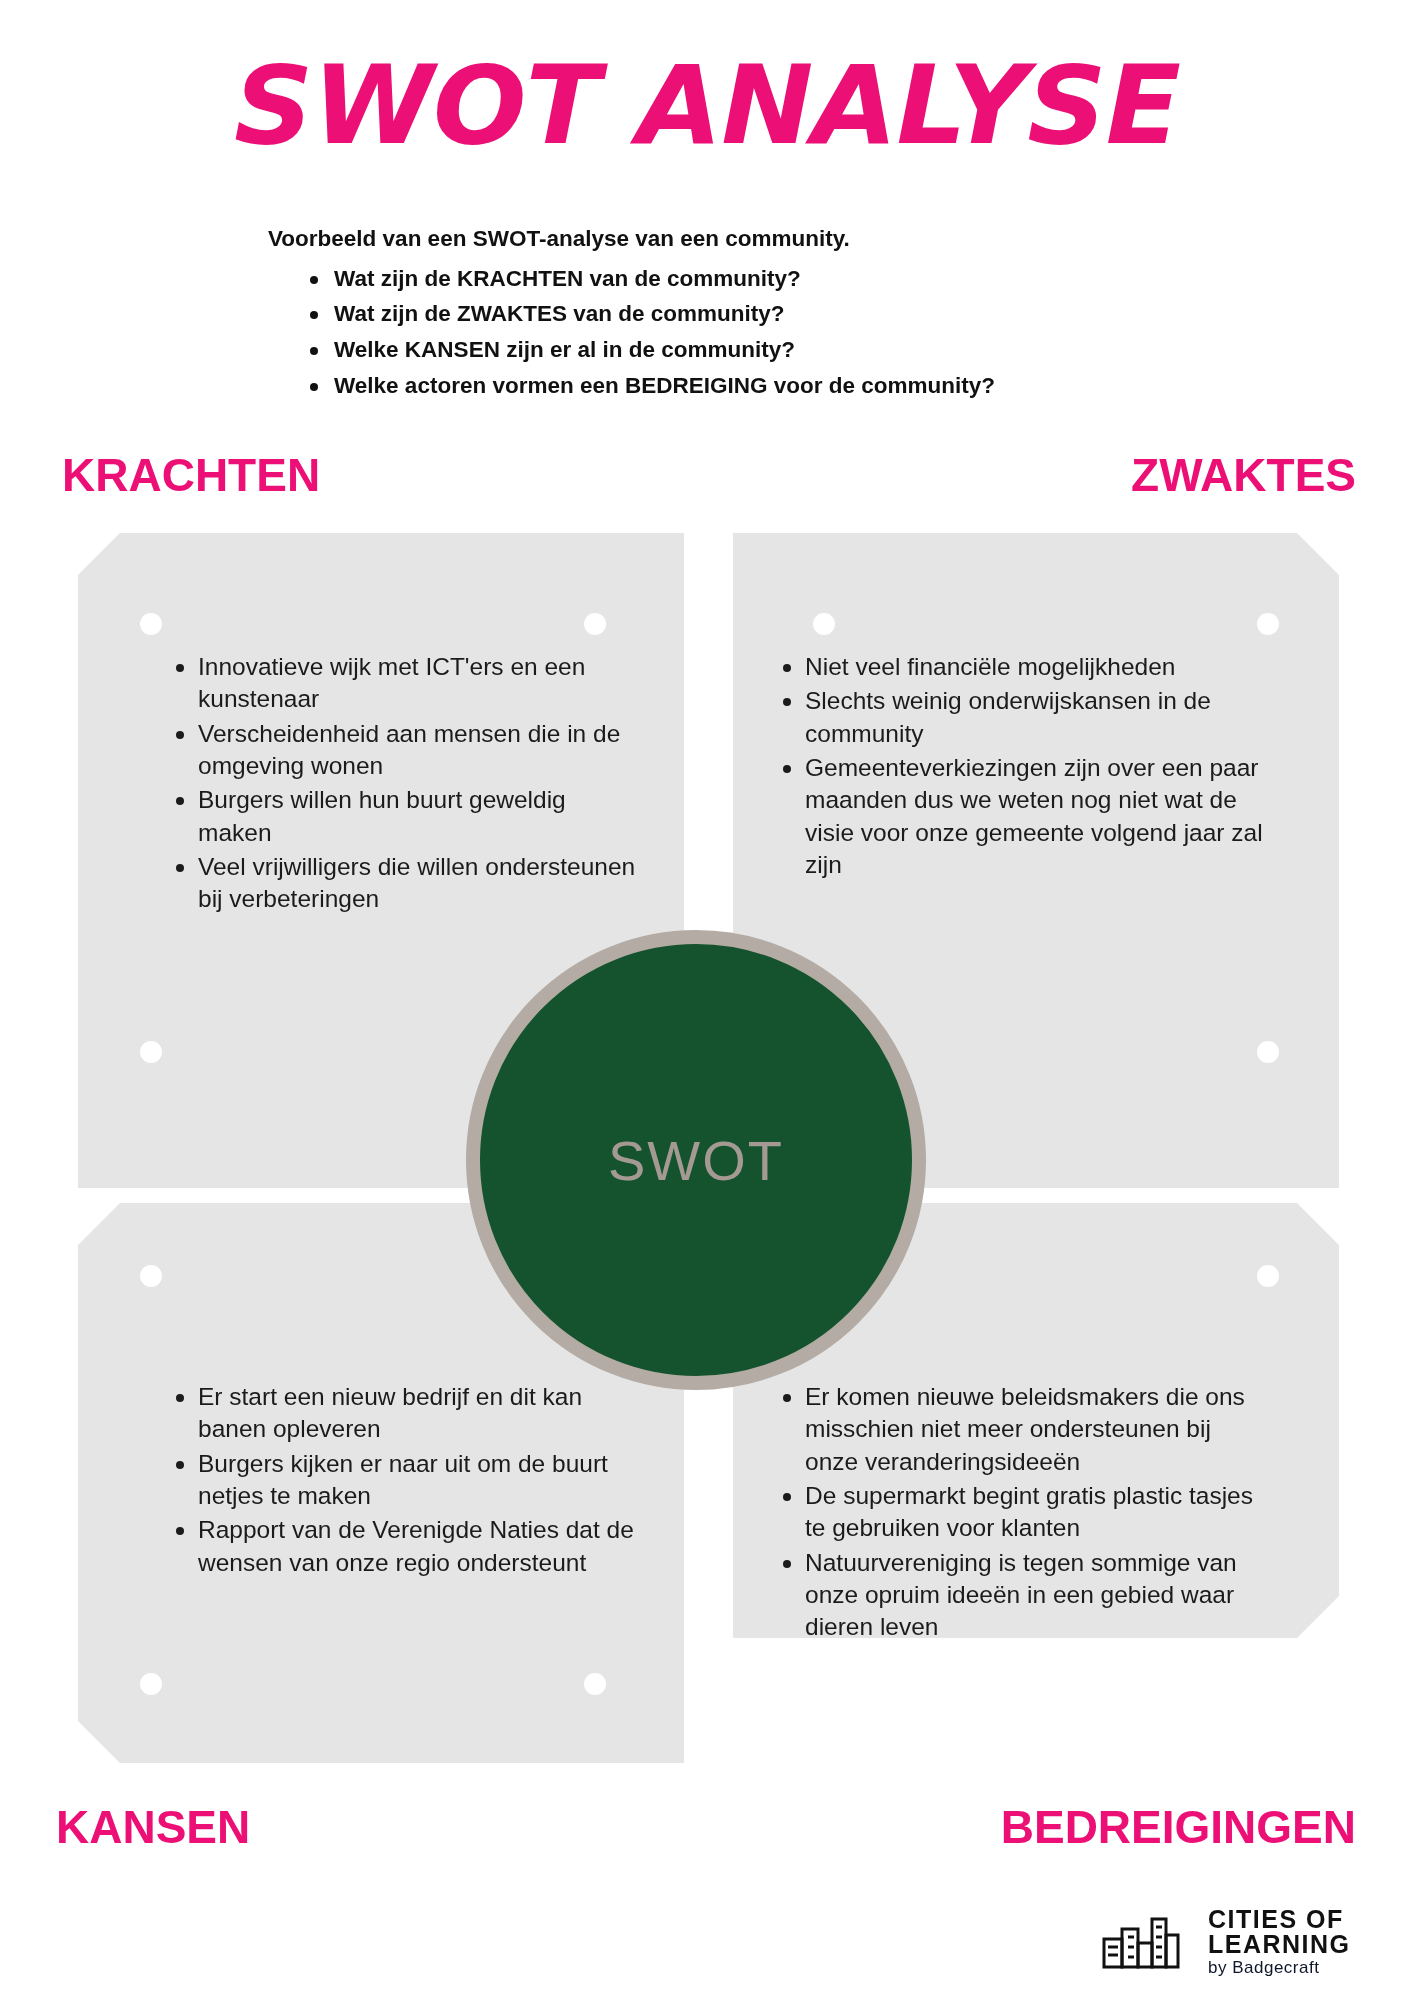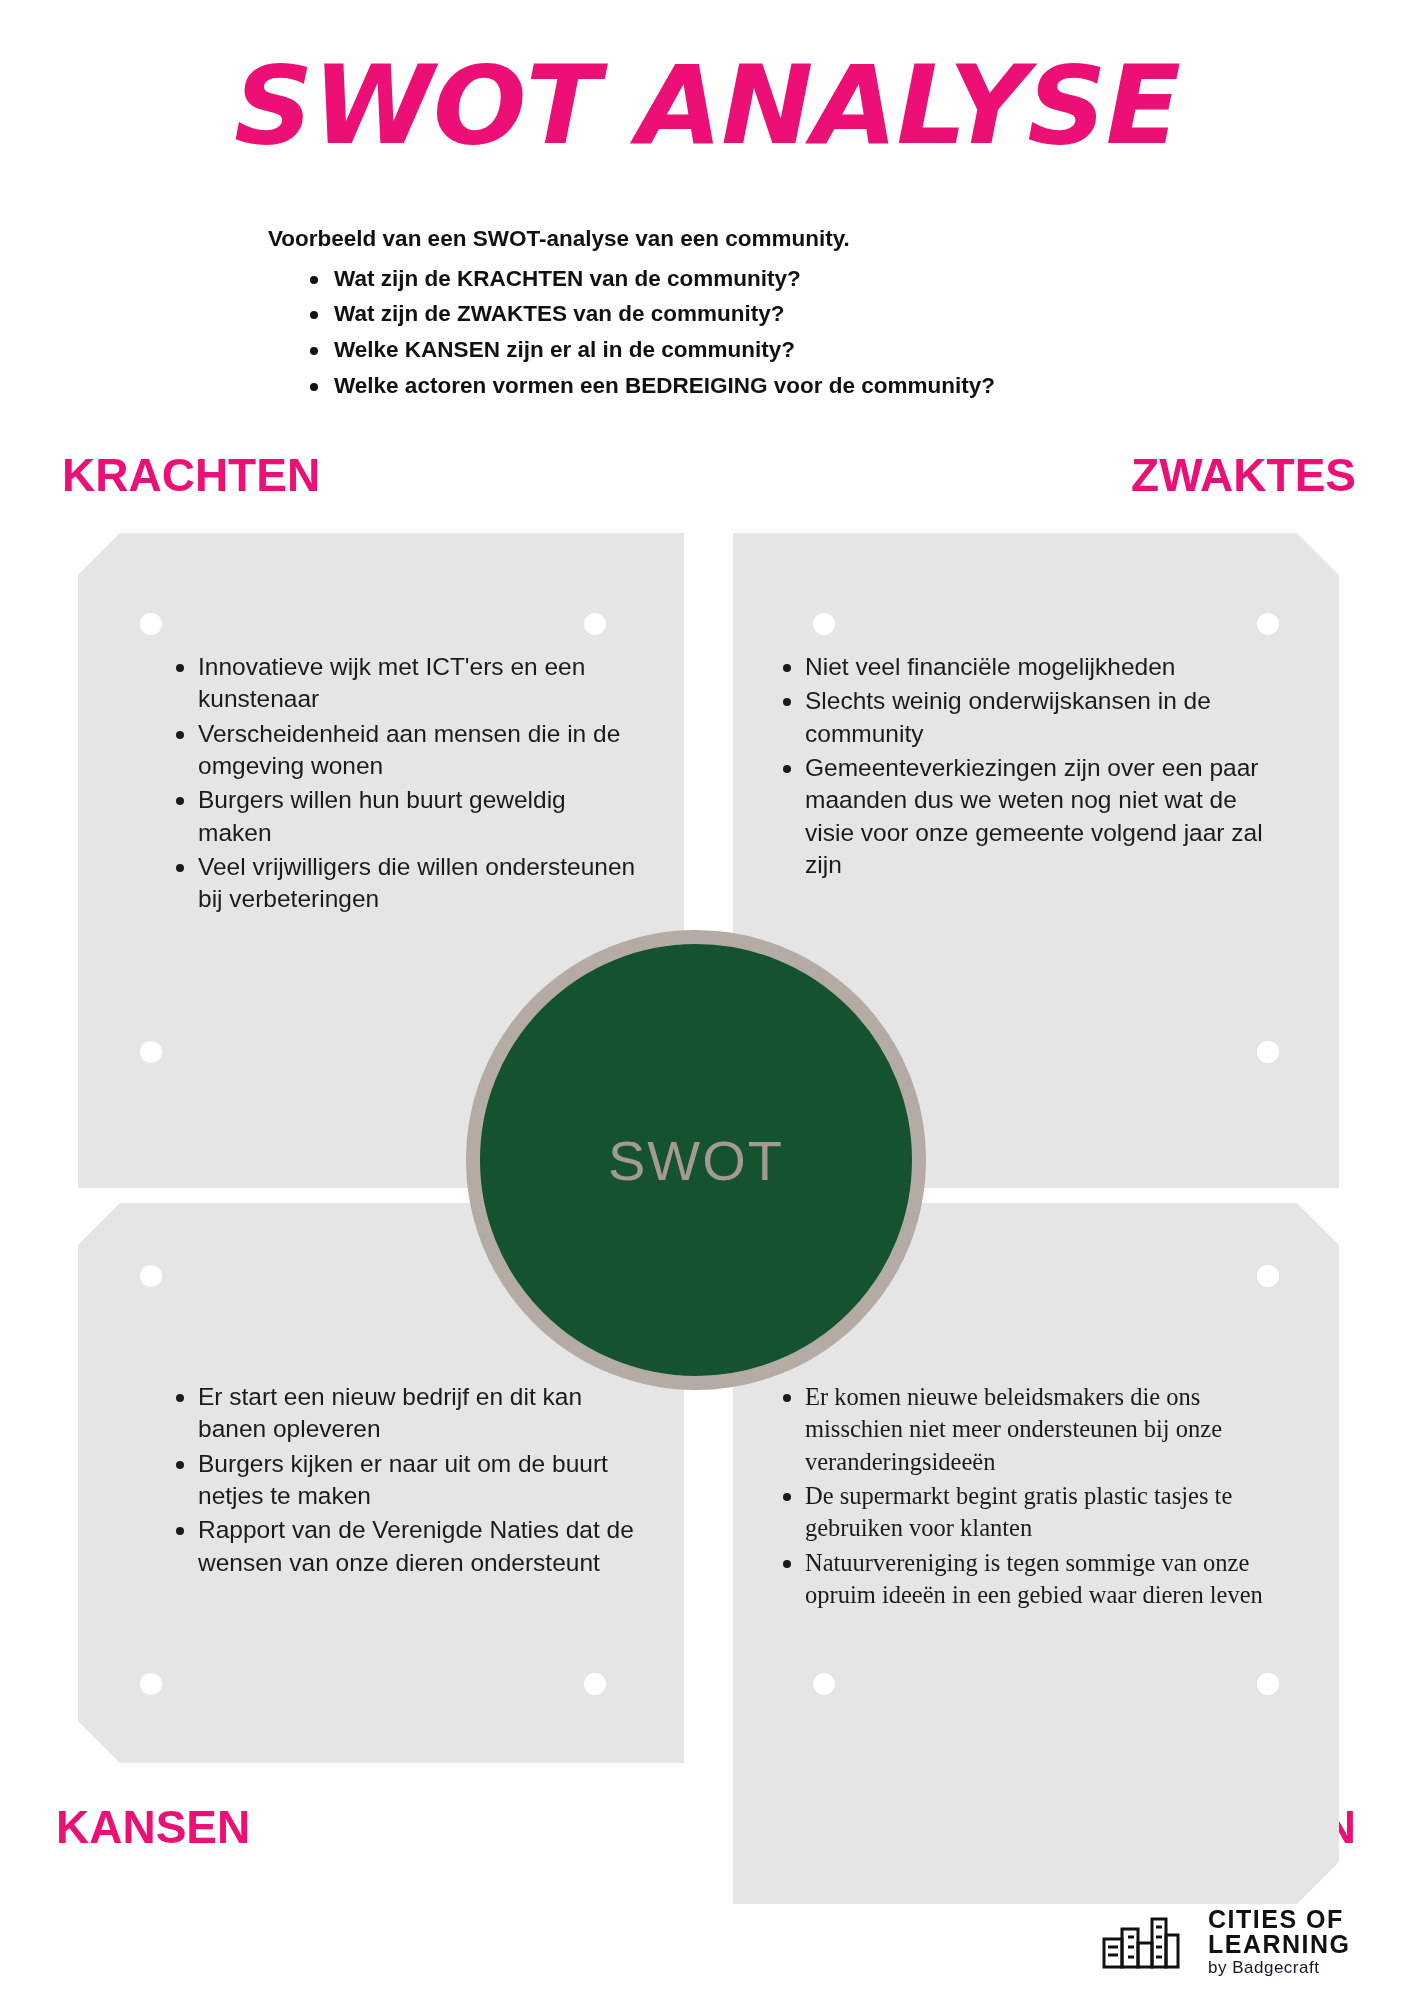--- a/index.html
+++ b/index.html
@@ -140,23 +140,22 @@
   }
   #card-opportunities {
     left: 78px; top: 1203px; width: 606px; height: 560px;
     clip-path: polygon(0 0, 100% 0, 100% calc(100% - 0px), 42px 100%, 0 calc(100% - 42px));
     padding-left: 8px;
   }
   #card-opportunities {
     clip-path: polygon(42px 0, 100% 0, 100% 100%, 42px 100%, 0 calc(100% - 42px), 0 42px);
   }
   #card-threats {
-    left: 733px; top: 1203px; width: 606px; height: 701px;
+    left: 733px; top: 1203px; width: 606px; height: 435px;
     clip-path: polygon(0 0, calc(100% - 42px) 0, 100% 42px, 100% calc(100% - 42px), calc(100% - 42px) 100%, 0 100%);
-    font-family: Liberation Serif, serif;
   }
 
   #card-strengths ul { left: 120px; top: 118px; width: 440px; }
   #card-weaknesses ul { left: 72px; top: 118px; width: 460px; }
   #card-opportunities ul { left: 120px; top: 178px; width: 440px; }
   #card-threats ul { left: 72px; top: 178px; width: 460px; }
 
   
   #card-strengths .d1 { left: 62px; top: 80px; }
   #card-strengths .d2 { left: 506px; top: 80px; }
@@ -281,21 +280,21 @@
   </div>
 
   <div class="card" id="card-opportunities">
     <span class="dot d1"></span>
     <span class="dot d2"></span>
     <span class="dot d3"></span>
     <span class="dot d4"></span>
     <ul>
       <li>Er start een nieuw bedrijf en dit kan banen opleveren</li>
       <li>Burgers kijken er naar uit om de buurt netjes te maken</li>
-      <li>Rapport van de Verenigde Naties dat de wensen van onze dieren ondersteunt</li>
+      <li>Rapport van de Verenigde Naties dat de wensen van onze regio ondersteunt</li>
     </ul>
   </div>
 
   <div class="card" id="card-threats">
     <span class="dot d1"></span>
     <span class="dot d2"></span>
     <span class="dot d3"></span>
     <span class="dot d4"></span>
     <ul>
       <li>Er komen nieuwe beleidsmakers die ons misschien niet meer ondersteunen bij onze veranderingsideeën</li>

